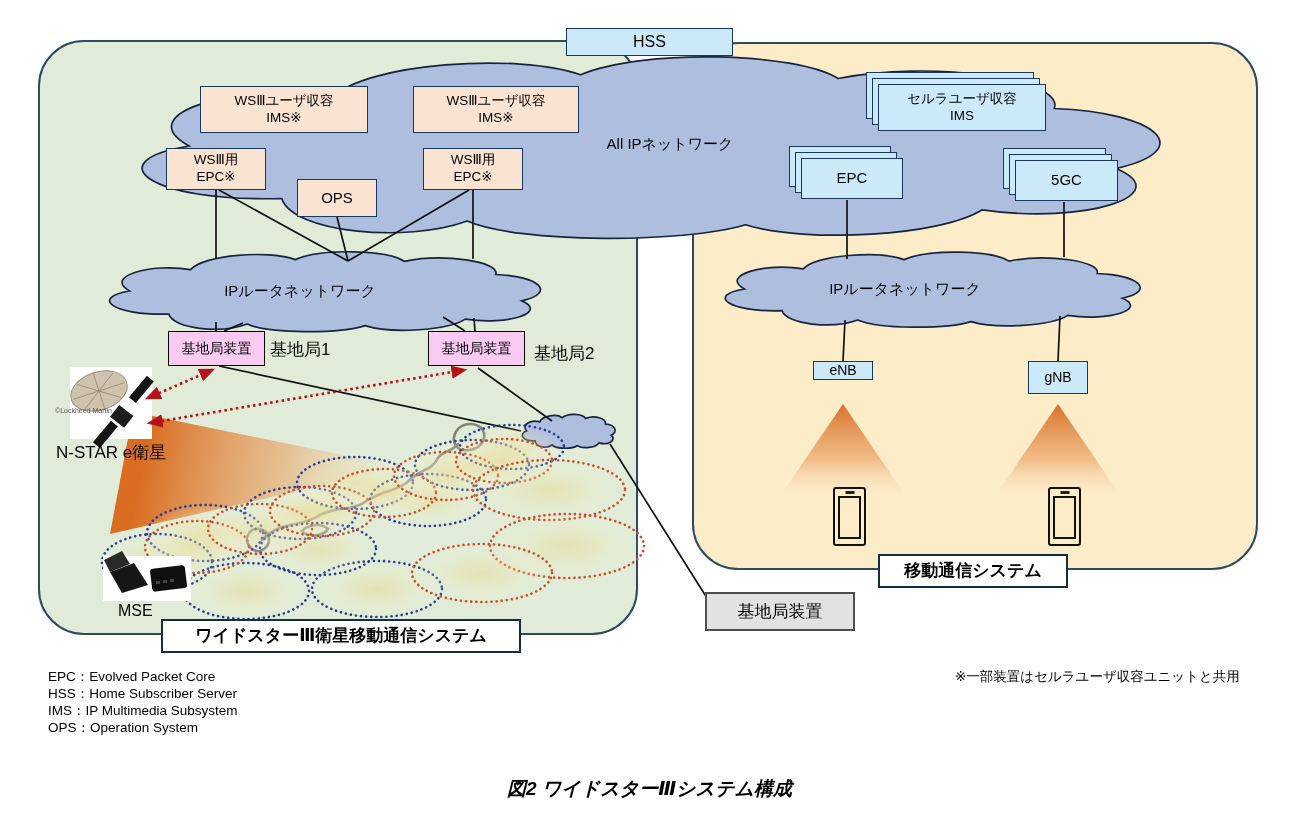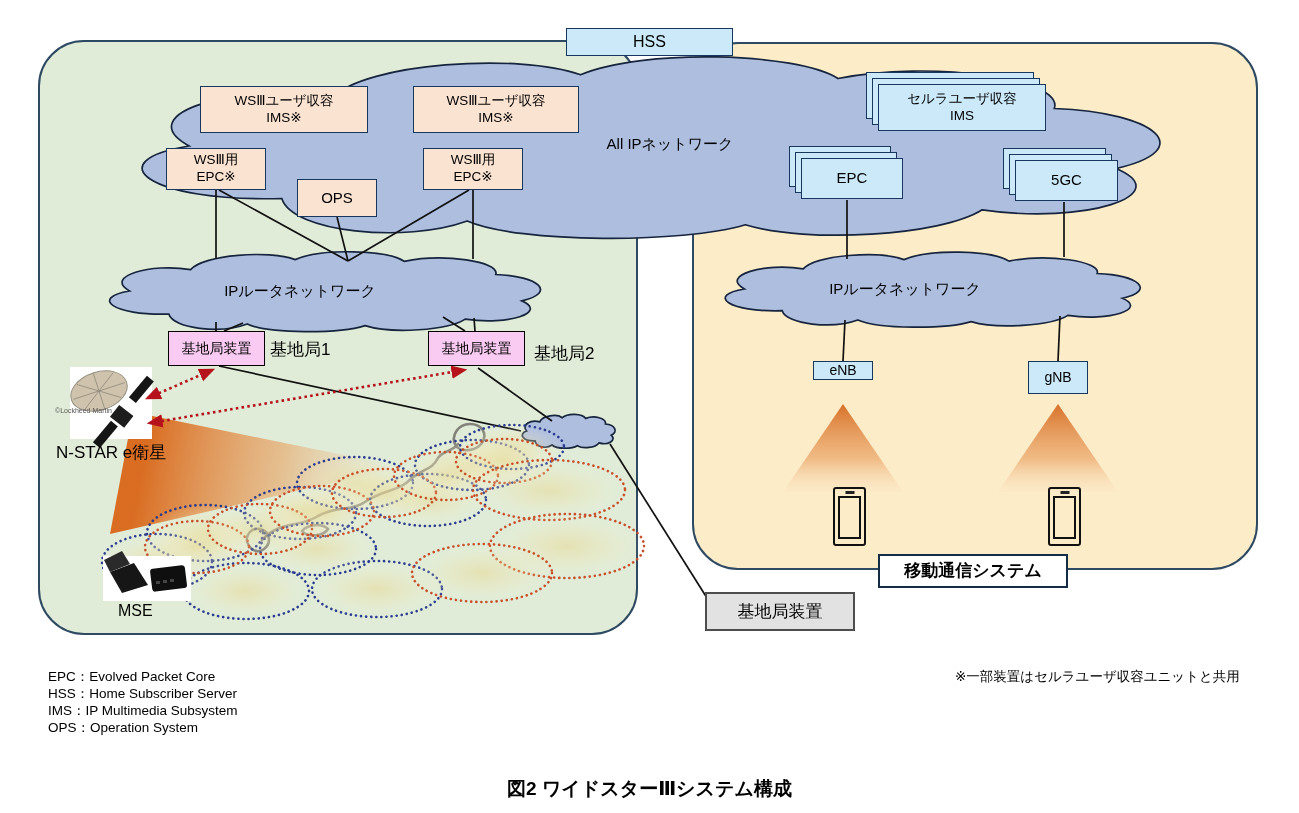--- a/index.html
+++ b/index.html
@@ -19,21 +19,21 @@
   .stack{position:absolute;z-index:2;}
   .stack .layer{position:absolute;box-sizing:border-box;background:var(--box_blue);border:1.7px solid #17375E;
         display:flex;flex-direction:column;align-items:center;justify-content:center;text-align:center;line-height:1.25;}
   .freelabel{position:absolute;z-index:2;white-space:nowrap;}
   .cloud-label{position:absolute;z-index:2;font-size:15px;text-align:center;white-space:nowrap;}
   .phone{position:absolute;width:33px;height:59px;border:2.6px solid #111;border-radius:3px;z-index:2;box-sizing:border-box;}
   .phone .screen{position:absolute;left:3px;right:3px;top:7px;bottom:5px;border:2px solid #111;}
   .phone .speaker{position:absolute;top:2px;left:50%;transform:translateX(-50%);width:9px;height:2.5px;background:#222;}
   #legend{position:absolute;left:48px;top:668px;font-size:13.5px;line-height:17px;z-index:2;}
   #note{position:absolute;left:955px;top:668px;font-size:13.5px;z-index:2;}
-  #caption{position:absolute;left:0;right:0;top:776px;text-align:center;font-size:19px;font-weight:bold;z-index:2;}
+  #caption{position:absolute;left:0;right:0;top:776px;text-align:center;font-size:19px;font-weight:bold;z-index:2;font-style:italic;}
   #credit{position:absolute;left:55px;top:407px;font-size:7px;color:#555;z-index:3;}
 </style>
 </head>
 <body>
 
 <div id="stage">
 
   <div id="left-panel" class="panel"></div>
   <div id="right-panel" class="panel"></div>
 
@@ -181,20 +181,23 @@
   <div class="freelabel" style="left:270px;top:338px;font-size:17px;">基地局1</div>
   <div class="node pink-box" style="left:428px;top:331px;width:97px;height:35px;">
     <span>基地局装置</span>
     </div>
   <div class="freelabel" style="left:534px;top:342px;font-size:17px;">基地局2</div>
 
   <div id="credit">©Lockheed Martin</div>
   <div class="freelabel" style="left:56px;top:441px;font-size:17px;text-align:center;">N-STAR e衛星</div>
   <div class="freelabel" style="left:118px;top:602px;font-size:16px;">MSE</div>
 
+  <div class="node white-box" style="left:161px;top:619px;width:360px;height:34px;">
+    <span>ワイドスターⅢ衛星移動通信システム</span>
+    </div>
 
   <div class="stack" style="left:866px;top:72px;width:181px;height:60px;">
     <div class="layer" style="left:0;top:0;width:168px;height:47px;"></div>
     <div class="layer" style="left:6px;top:6px;width:168px;height:47px;"></div>
     <div class="layer" style="left:12px;top:12px;width:168px;height:47px;font-size:13.5px;">
       <span>セルラユーザ収容</span>
       <span>IMS</span>
     </div>
   </div>
   <div class="stack" style="left:789px;top:146px;width:115px;height:54px;">

